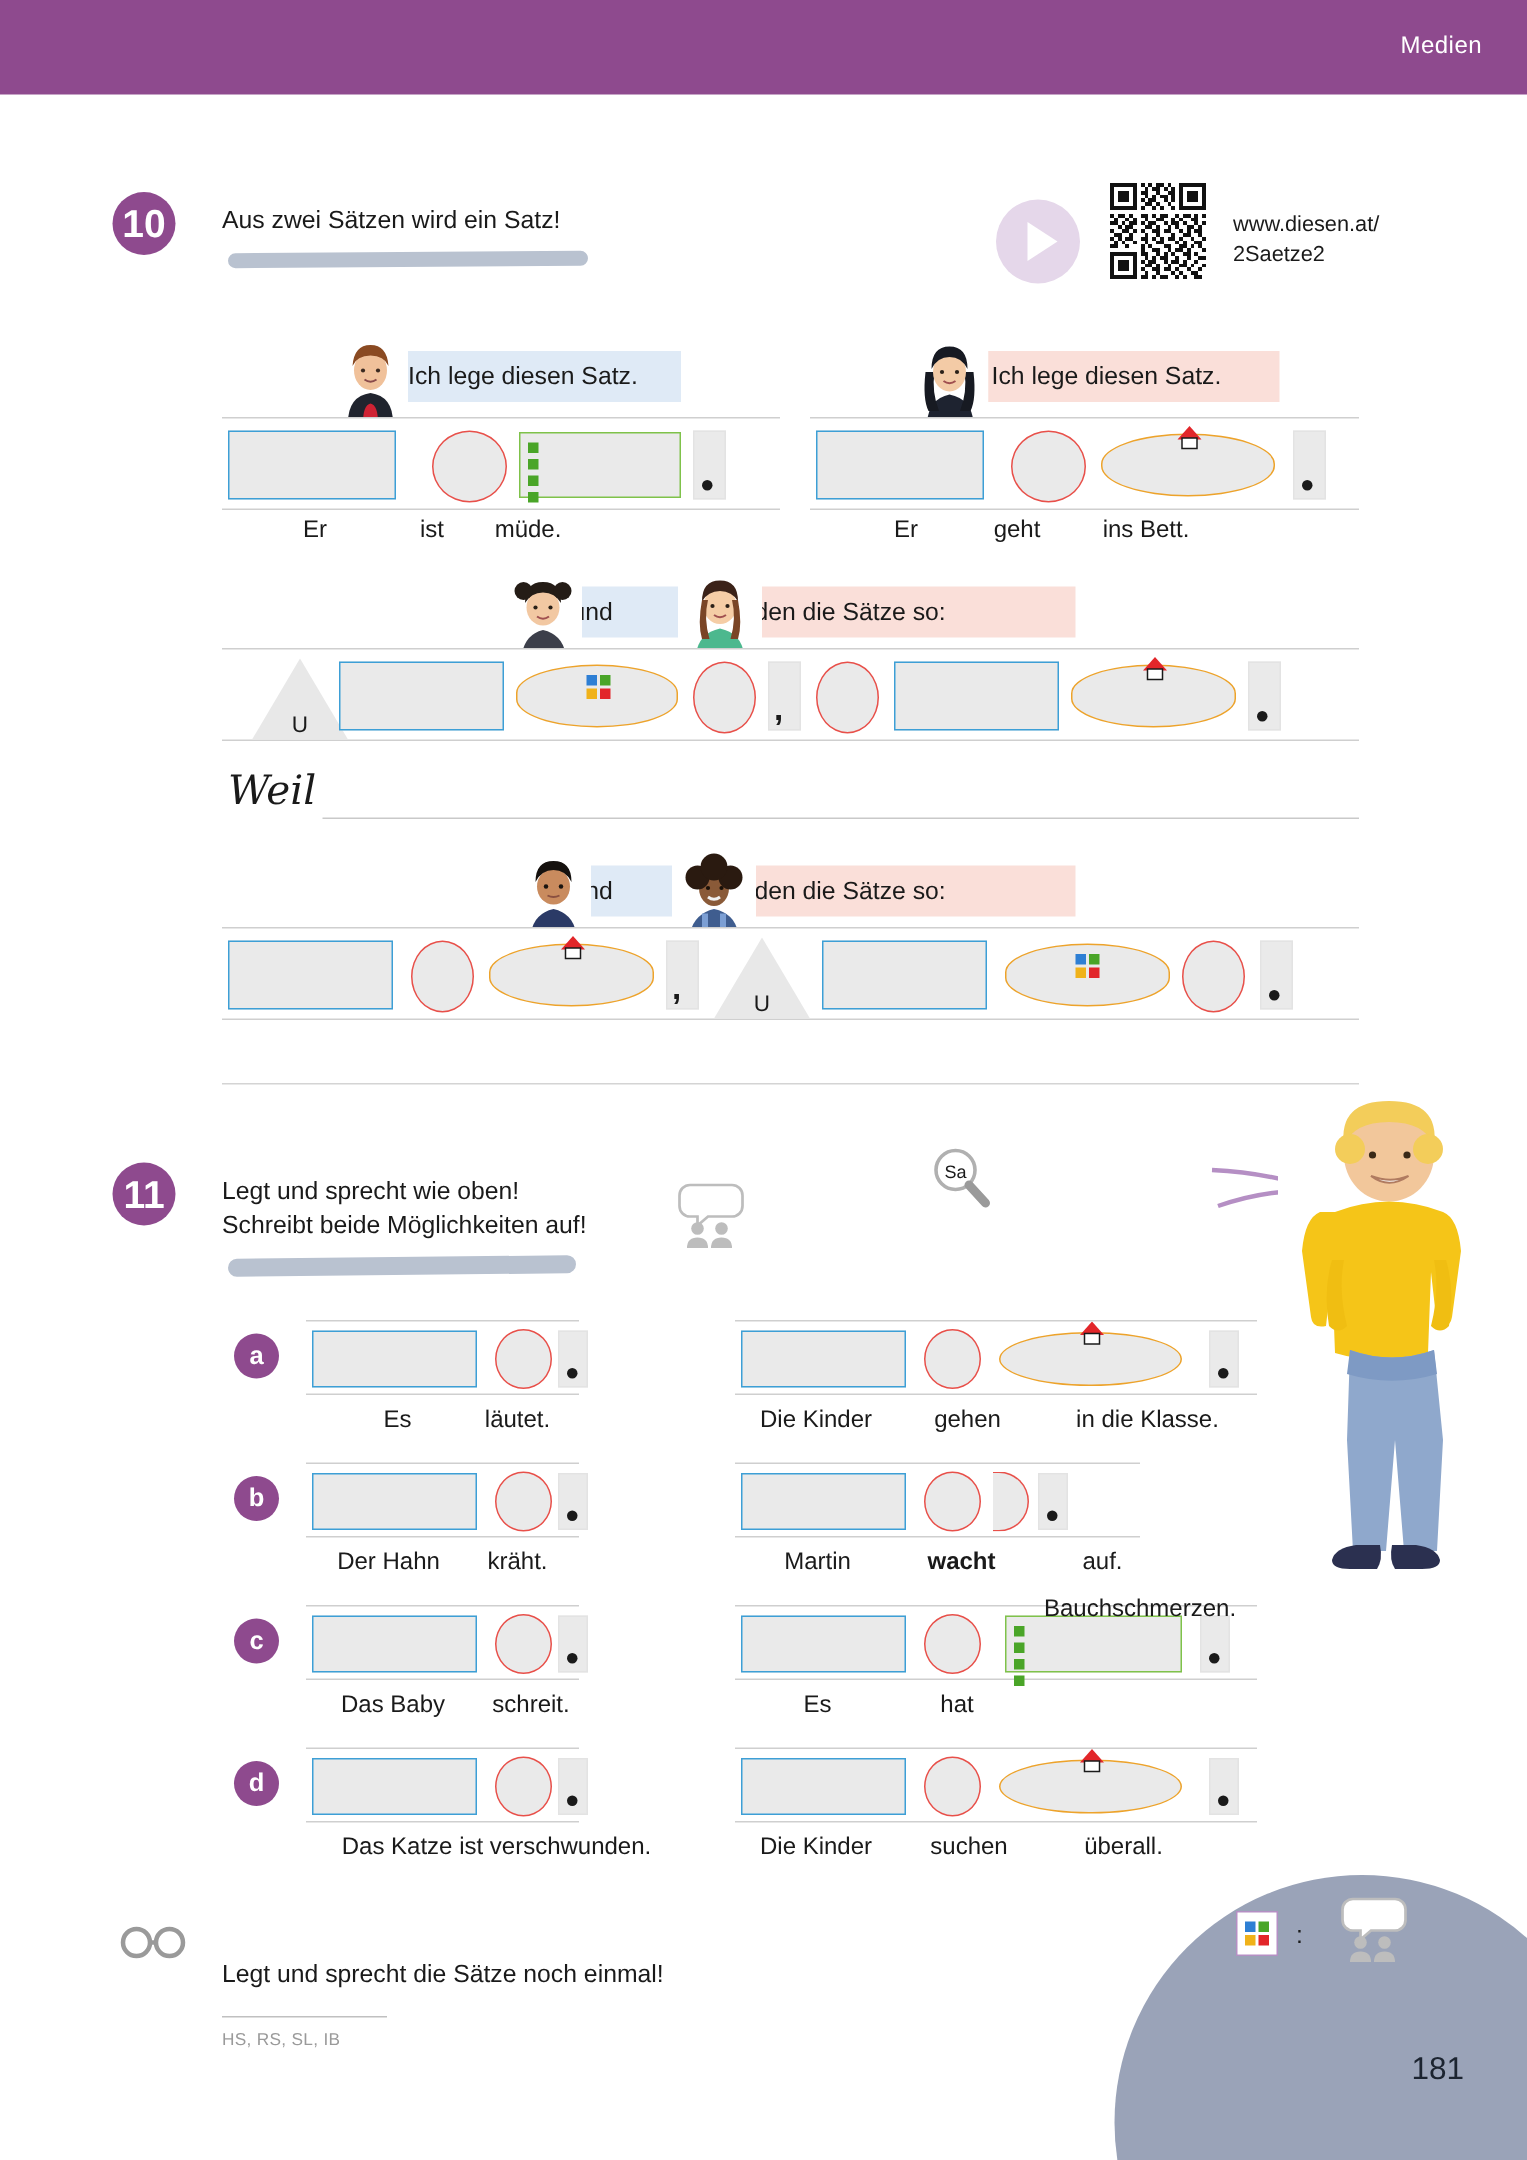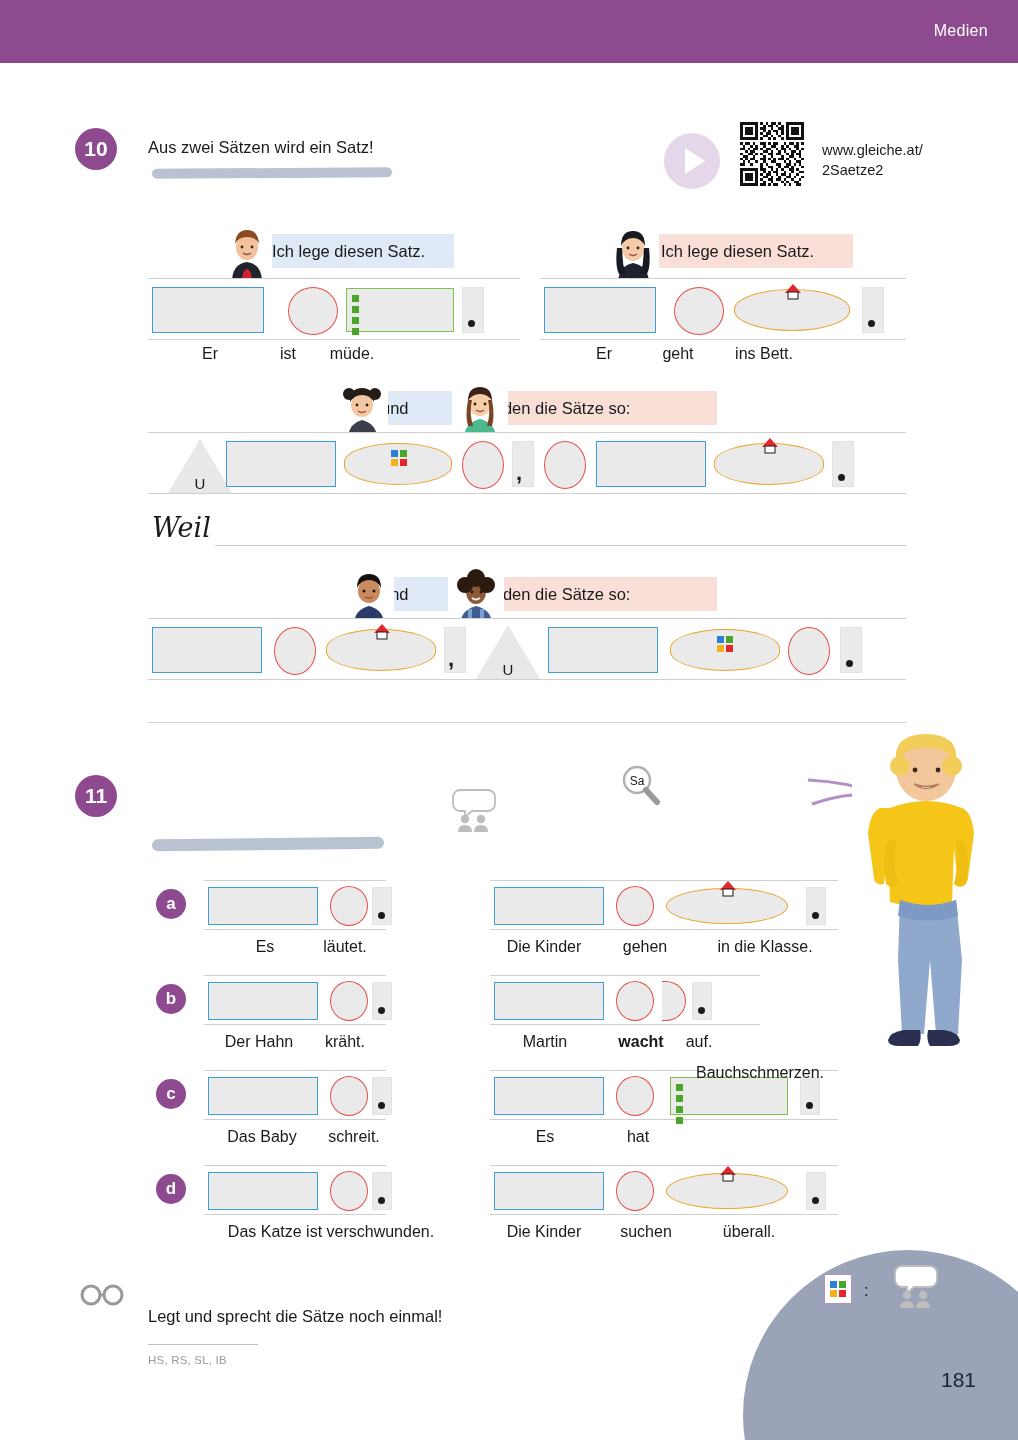--- a/index.html
+++ b/index.html
@@ -30,21 +30,21 @@
   .page-number {
     position: absolute; right: 42px; bottom: 48px;
     font-size: 21px; color: #1c2430;
   }
 
   
   .num-badge {
     position: absolute; width: 42px; height: 42px; border-radius: 50%;
     background: #8e4a8e; color: #fff;
     display: flex; align-items: center; justify-content: center;
-    font-size: 21px; font-weight: bold;
+    font-size: 26px; font-weight: bold;
   }
   .letter-badge {
     position: absolute; width: 30px; height: 30px; border-radius: 50%;
     background: #8e4a8e; color: #fff;
     display: flex; align-items: center; justify-content: center;
     font-size: 17px; font-weight: bold;
   }
 
   .instr {
     position: absolute; font-size: 16.5px; color: #1a1a1a; line-height: 1.42;
@@ -356,21 +356,21 @@
       <rect x="21" y="23" width="2" height="1"></rect>
       <rect x="8" y="24" width="2" height="1"></rect>
         <rect x="11" y="24" width="1" height="1"></rect>
         <rect x="13" y="24" width="2" height="1"></rect>
         <rect x="17" y="24" width="1" height="1"></rect>
       <rect x="19" y="24" width="1" height="1"></rect>
         <rect x="22" y="24" width="2" height="1"></rect>
     </g>
   </svg>
 
-  <div class="qr-url" style="left:822px; top:141px; width:160px;">www.gleiche.at/
+  <div class="qr-url" style="left:822px; top:141px; width:160px;">www.diesen.at/
 2Saetze2</div>
 
   <div class="sp-band blue" style="left:266px; top:234px; width:188px;">
     <span>Ich lege diesen Satz.</span>
   </div>
   <svg class="avatar" style="left:222px; top:222px; width:50px; height:60px;" viewBox="0 0 50 60">
     <rect width="50" height="60" fill="#fff"></rect>
     <path d="M10 60 q0-18 15-20 q15 2 15 20z" fill="#20242e"></path>
     <path d="M20 60 q0-12 5-13 q5 1 5 13z" fill="#cf2233"></path>
     <ellipse cx="25" cy="25" rx="11" ry="13" fill="#f0c19a"></ellipse>
@@ -545,20 +545,22 @@
     </div>
     <div class="card verb" style="left:640px; top:8px; width:42px; height:48px;"></div>
     <div class="card punct" style="left:692px; top:8px; width:22px; height:46px;">
       <div class="dot-punct"></div>
     </div>
   </div>
 
   <div class="divider" style="left:148px; top:722px; width:758px;"></div>
 
   <div class="num-badge" style="left:75px; top:775px;">11</div>
+  <div class="instr" style="left:148px; top:783px; width:330px;">Legt und sprecht wie oben!
+Schreibt beide Möglichkeiten auf!</div>
   <div class="scribble s2" style="left:152px; top:838px; width:232px; transform:rotate(-.6deg);"></div>
 
   <svg class="pair-icon" style="left:452px; top:786px;" viewBox="0 0 46 46">
     <path d="M8 4 h28 a7 7 0 0 1 7 7 v7 a7 7 0 0 1 -7 7 h-16 l-7 6 v-6 h-5 a7 7 0 0 1 -7 -7 v-7 a7 7 0 0 1 7 -7z" fill="#fff" stroke="#bdbdbd" stroke-width="1.8"></path>
     <circle cx="13" cy="33" r="4.2" fill="#bdbdbd"></circle>
     <path d="M6 46 q0-7 7-7 q7 0 7 7z" fill="#bdbdbd"></path>
     <circle cx="29" cy="33" r="4.2" fill="#bdbdbd"></circle>
     <path d="M22 46 q0-7 7-7 q7 0 7 7z" fill="#bdbdbd"></path>
   </svg>
 
@@ -631,21 +633,21 @@
   <div class="strip" style="left:490px; top:975px; width:270px; height:50px;">
     <div class="card noun" style="left:4px; top:6px; width:110px; height:38px;"></div>
     <div class="card verb" style="left:126px; top:5px; width:38px; height:40px;"></div>
     <div class="card half" style="left:172px; top:5px; width:24px; height:40px;"></div>
     <div class="card punct" style="left:202px; top:6px; width:20px; height:38px;">
       <div class="dot-punct"></div>
     </div>
   </div>
   <div class="wordlbl" style="left:490px; top:1033px; width:110px;">Martin</div>
   <div class="wordlbl" style="left:596px; top:1033px; width:90px;font-weight:bold;">wacht</div>
-  <div class="wordlbl" style="left:664px; top:1033px; width:70px;text-align:center;">auf.</div>
+  <div class="wordlbl" style="left:700px; top:1033px; width:70px;text-align:center;">auf.</div>
 
   <div class="letter-badge" style="left:156px; top:1079px;">c</div>
   <div class="strip" style="left:204px; top:1070px; width:182px; height:50px;">
     <div class="card noun" style="left:4px; top:6px; width:110px; height:38px;"></div>
     <div class="card verb" style="left:126px; top:5px; width:38px; height:40px;"></div>
     <div class="card punct" style="left:168px; top:6px; width:20px; height:38px;">
       <div class="dot-punct"></div>
     </div>
   </div>
   <div class="wordlbl" style="left:202px; top:1128px; width:120px;">Das Baby</div>

